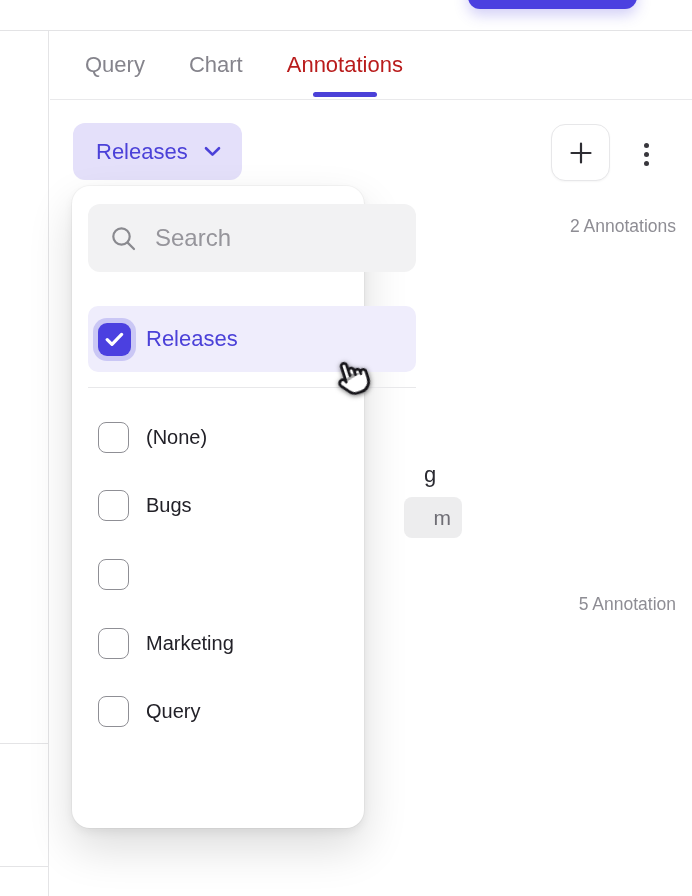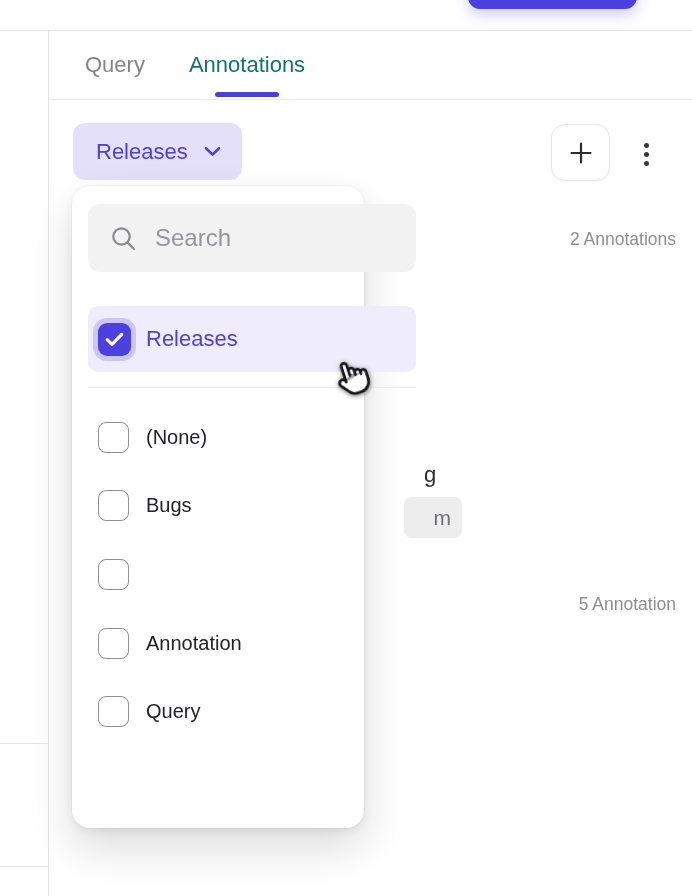--- a/index.html
+++ b/index.html
@@ -36,21 +36,21 @@
   
   .tab-bar {
     position: absolute; left: 50px; top: 31px; width: 642px; height: 69px;
     background: #fff; border-bottom: 1px solid #e9e9eb;
     display: flex; align-items: center; padding-left: 35px; gap: 44px;
   }
   .tab {
     position: relative; font-size: 22px; color: #85848c; cursor: pointer;
     height: 69px; display: flex; align-items: center;
   }
-  .tab.active { color: #0f766e; }
+  .tab.active { color: #b91c1c; }
   .tab .underline {
     position: absolute; bottom: 3px; left: 50%; transform: translateX(-50%);
     width: 64px; height: 5px; border-radius: 3px; background: #4b41d8;
   }
 
   
   .filter-pill {
     position: absolute; left: 73px; top: 123px; width: 169px; height: 57px;
     background: #e4e0fa; border-radius: 12px;
     display: flex; align-items: center; padding: 0 21px 0 23px;
@@ -66,21 +66,21 @@
   .kebab {
     position: absolute; left: 638px; top: 138px; width: 16px; height: 32px;
     display: flex; flex-direction: column; align-items: center;
     justify-content: center; gap: 4px; cursor: pointer;
   }
   .kebab .dot { width: 5px; height: 5px; border-radius: 50%; background: #38373d; }
 
   .count-text {
     position: absolute; right: 16px; font-size: 17.5px; color: #8e8d94; text-align: right;
   }
-  .count-top { top: 229px; margin-left: 44px; }
+  .count-top { top: 216px; margin-left: 44px; }
   .count-bottom { top: 594px; }
 
   
   .bg-fragment-text {
     position: absolute; left: 424px; top: 462px; z-index: 1;
     font-size: 22px; color: #2a2a31;
   }
   .bg-fragment-chip {
     position: absolute; left: 404px; top: 497px; width: 58px; height: 41px; z-index: 1;
     background: #ededee; border-radius: 8px;
@@ -149,20 +149,23 @@
   </div>
 
   <div class="left-rail">
     <div class="rail-line one"></div>
     <div class="rail-line two"></div>
   </div>
 
   <div class="tab-bar">
     <div class="tab">
       <span>Query</span>
+    </div>
+    <div class="tab">
+      <span>Chart</span>
     </div>
     <div class="tab active">
       <span>Annotations</span>
       <div class="underline"></div>
     </div>
   </div>
 
   <div class="filter-pill">
     <span class="label">Releases</span>
     <svg width="17" height="11" viewBox="0 0 17 11">
@@ -216,21 +219,21 @@
       </div>
       <div class="option-row">
         <div class="checkbox-empty"></div>
         <span class="label">Bugs</span>
       </div>
       <div class="option-row">
         <div class="checkbox-empty"></div>
       </div>
       <div class="option-row">
         <div class="checkbox-empty"></div>
-        <span class="label">Annotation</span>
+        <span class="label">Marketing</span>
       </div>
       <div class="option-row">
         <div class="checkbox-empty"></div>
         <span class="label">Query</span>
       </div>
     </div>
   </div>
 
   <svg class="cursor" width="44" height="46" viewBox="0 0 24 24" style="transform: rotate(-18deg);">
     <path d="M8 13 V5.5 a1.5 1.5 0 0 1 3 0 V11.5 m0 -1.5 v-0.8 a1.5 1.5 0 0 1 3 0 V11.8 m0 -0.9 a1.5 1.5 0 0 1 3 0 v1.4 m0 -0.4 a1.5 1.5 0 0 1 3 0 V15.5 c0 3.6 -2.6 6.3 -6.2 6.3 h-1.3 c-2 0 -3.6 -0.8 -4.6 -2.3 L4.6 15.3 c-0.6 -0.85 -0.4 -2 0.45 -2.6 0.85 -0.6 2 -0.4 2.6 0.45 L8 14.2" fill="#ffffff" stroke="#16151a" stroke-width="1.5" stroke-linecap="round" stroke-linejoin="round"></path>

